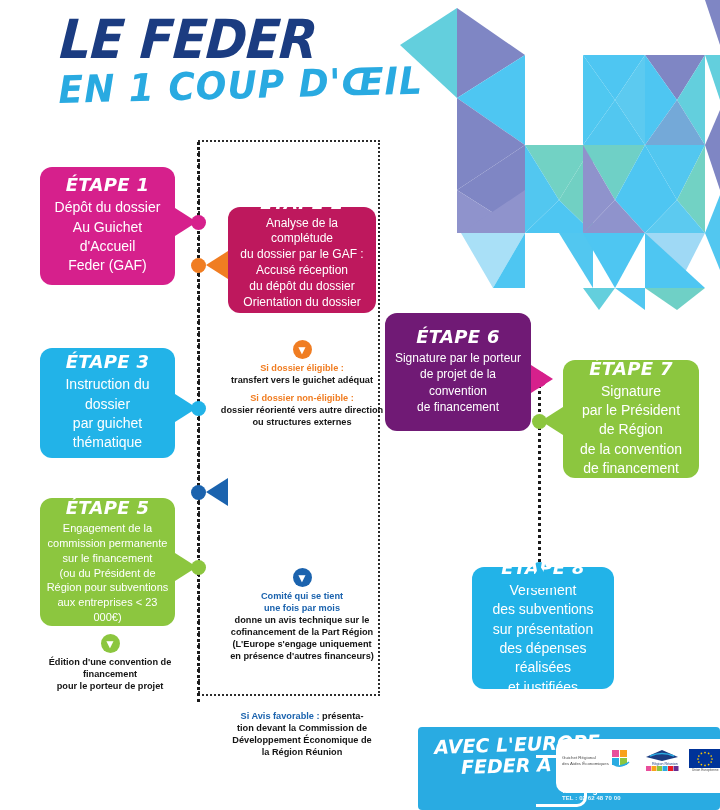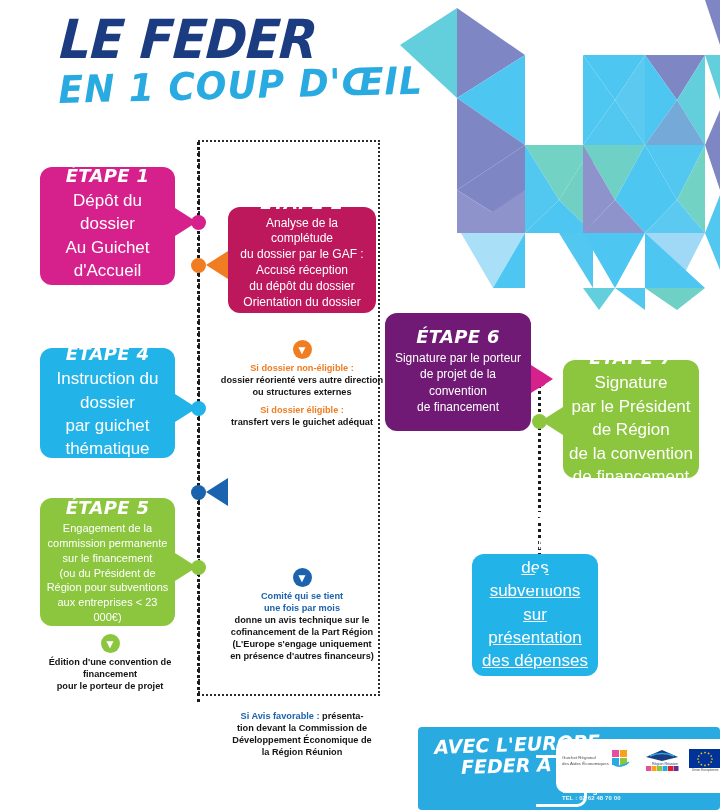--- a/index.html
+++ b/index.html
@@ -62,21 +62,21 @@
     box-sizing:border-box;
     display:flex;flex-direction:column;justify-content:center;align-items:center;
   }
   .step .hd{
     font-family:"DejaVu Sans", sans-serif;
     font-weight:bold;font-style:italic;
     font-size:18px;letter-spacing:.3px;
     margin-bottom:3px;line-height:1.05;
   }
   .step .bd{
-    font-size:17px;line-height:1.38;font-weight:normal;
+    font-size:14px;line-height:1.38;font-weight:normal;
     padding:0 6px;white-space:pre-line;
   }
 
   
   .notch{position:absolute;width:0;height:0;}
 
   
   .annot{
     position:absolute;text-align:center;box-sizing:border-box;
     font-size:9.2px;line-height:1.30;color:#151515;
@@ -187,21 +187,21 @@
   <div class="rail-dot" style="left:191px;top:401px;background:#22b3e8;"></div>
   <div class="rail-dot" style="left:191px;top:485px;background:#1b63ae;"></div>
   <div class="rail-dot" style="left:191px;top:560px;background:#8cc63f;"></div>
 
   <div class="rail" style="left:538px;top:378px;height:222px;"></div>
 
   <div class="rail-dot" style="left:532px;top:372px;background:#d6208c;"></div>
   <div class="rail-dot" style="left:532px;top:414px;background:#8cc63f;"></div>
   <div class="rail-dot" style="left:532px;top:562px;background:#22b3e8;"></div>
 
-  <div class="step" style="left:40px;top:167px;width:135px;height:118px;background:#d6208c;justify-content:space-between;">
+  <div class="step" style="left:40px;top:167px;width:135px;height:118px;background:#d6208c;">
     <div class="hd">ÉTAPE 1</div>
     <div class="bd">Dépôt du dossier
 Au Guichet d'Accueil
 Feder (GAF)</div>
   </div>
   <div class="notch" style="left:175px;top:208px;border-top:14px solid transparent;border-bottom:14px solid transparent;border-left:22px solid #d6208c;"></div>
 
   <div class="step" style="left:228px;top:207px;width:148px;height:106px;background:#be185d;">
     <div class="hd">ÉTAPE 2</div>
     <div class="bd" style="font-size:12px;line-height:1.32;">Analyse de la complétude
@@ -209,32 +209,32 @@
 Accusé réception
 du dépôt du dossier
 Orientation du dossier
 vers guichet unique si :</div>
   </div>
   <div class="notch" style="left:206px;top:251px;border-top:14px solid transparent;border-bottom:14px solid transparent;border-right:22px solid #f07d22;"></div>
 
   <div class="annot" style="left:214px;top:340px;width:176px;">
     <div class="arrow-circle" style="background:#f07d22;">▼</div>
     <div class="annot-block">
+      <span class="ah" style="color:#f07d22;">Si dossier éligible :</span>
+      <span class="ab">transfert vers le guichet adéquat</span>
+    </div>
+    <div class="annot-block">
       <span class="ah" style="color:#f07d22;">Si dossier non-éligible :</span>
       <span class="ab">dossier réorienté vers autre direction
 ou structures externes</span>
     </div>
-    <div class="annot-block">
-      <span class="ah" style="color:#f07d22;">Si dossier éligible :</span>
-      <span class="ab">transfert vers le guichet adéquat</span>
-    </div>
   </div>
 
   <div class="step" style="left:40px;top:348px;width:135px;height:110px;background:#22b3e8;">
-    <div class="hd">ÉTAPE 4</div>
+    <div class="hd">ÉTAPE 3</div>
     <div class="bd">Instruction du dossier
 par guichet thématique</div>
   </div>
   <div class="notch" style="left:175px;top:394px;border-top:14px solid transparent;border-bottom:14px solid transparent;border-left:22px solid #22b3e8;"></div>
 
   <div class="notch" style="left:206px;top:478px;border-top:14px solid transparent;border-bottom:14px solid transparent;border-right:22px solid #1b63ae;"></div>
 
   <div class="annot" style="left:210px;top:568px;width:184px;">
     <div class="arrow-circle" style="background:#1b63ae;">▼</div>
     <span class="ah" style="color:#1b63ae;white-space:pre-line;">Comité qui se tient
@@ -279,21 +279,21 @@
   <div class="step" style="left:563px;top:360px;width:136px;height:118px;background:#8cc63f;">
     <div class="hd">ÉTAPE 7</div>
     <div class="bd">Signature
 par le Président
 de Région
 de la convention
 de financement</div>
   </div>
   <div class="notch" style="left:541px;top:407px;border-top:14px solid transparent;border-bottom:14px solid transparent;border-right:22px solid #8cc63f;"></div>
 
-  <div class="step" style="left:472px;top:554px;width:126px;height:122px;background:#22b3e8;text-decoration:underline;">
+  <div class="step" style="left:472px;top:567px;width:142px;height:122px;background:#22b3e8;">
     <div class="hd">ÉTAPE 8</div>
     <div class="bd">Versement
 des subventions
 sur présentation
 des dépenses réalisées
 et justifiées</div>
   </div>
   <div class="notch" style="left:526px;top:566px;border-left:14px solid transparent;border-right:14px solid transparent;border-bottom:22px solid #22b3e8;"></div>
 
   <div id="footer">

